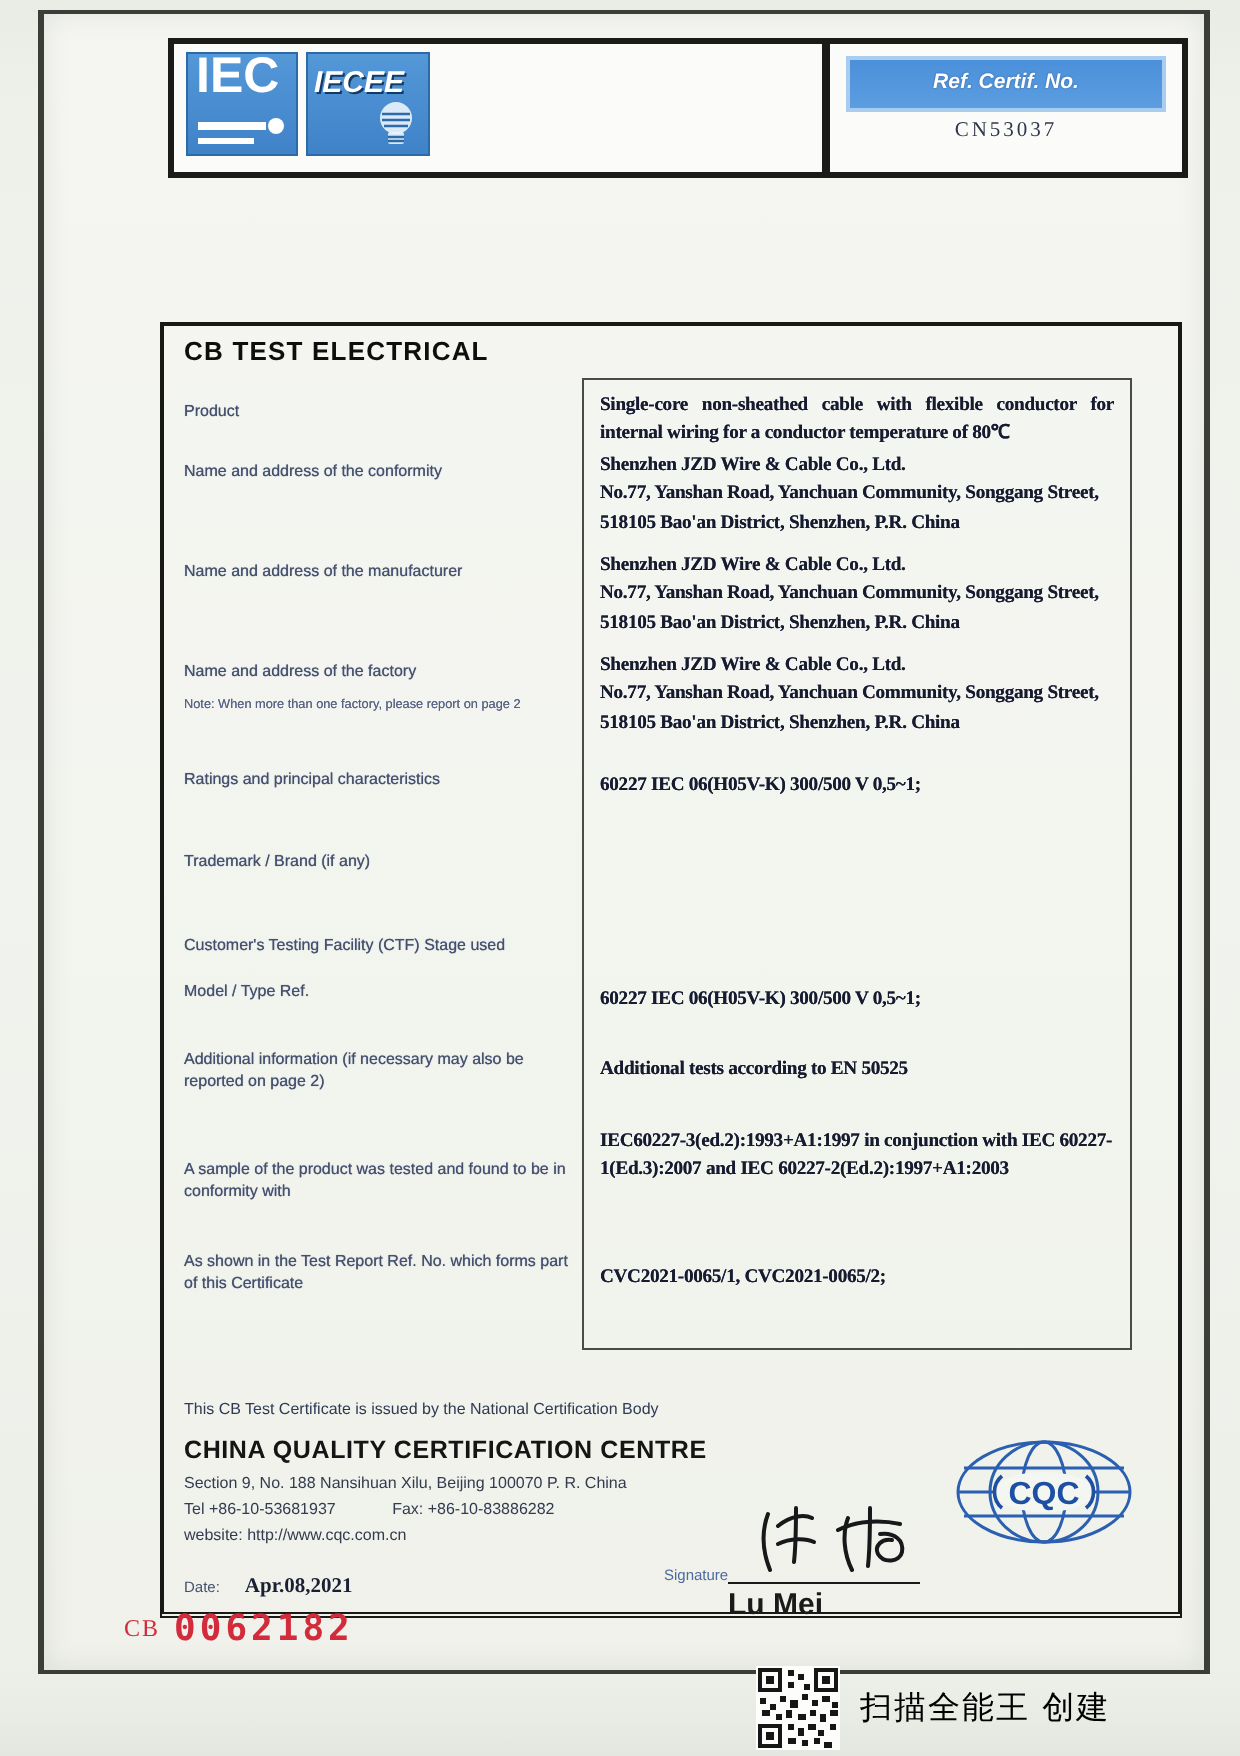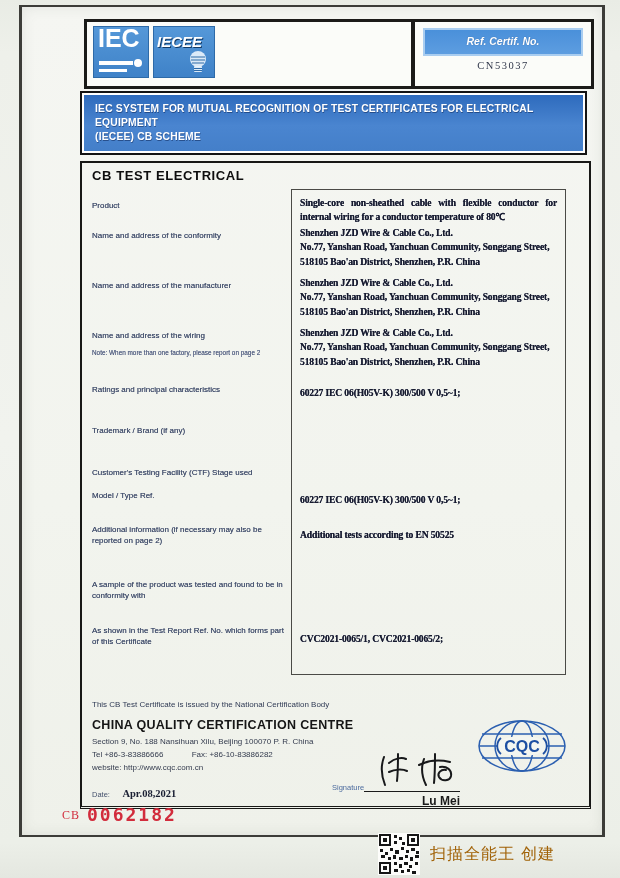--- a/index.html
+++ b/index.html
@@ -132,39 +132,39 @@
   .ncb-line{position:absolute;left:10px;font-size:8px;color:#333b4e;}
   .addr{top:574px;} .telfax{top:587px;} .web{top:600px;}
   .telfax .fax{margin-left:26px;}
   .date-row{position:absolute;left:10px;top:620px;}
   .date-label{font-size:7.5px;color:#44506c;margin-right:8px;}
   .date-value{font-family:"Liberation Serif",serif;font-weight:bold;font-size:10.5px;color:#1a1f33;}
   .sig-label{position:absolute;left:250px;top:620px;font-size:7.5px;color:#4c6b9e;}
   .sig-scribble{position:absolute;left:292px;top:586px;}
   .sig-line{position:absolute;left:282px;top:628px;width:96px;border-top:1.5px solid #1a1a1a;}
   .sig-name{
-    position:absolute;left:282px;top:631px;width:96px;text-align:right;
-    font-size:12px;font-weight:bold;color:#1a1a1a;
+    position:absolute;left:282px;top:631px;width:96px;text-align:left;
+    font-size:15px;font-weight:bold;color:#1a1a1a;
   }
   .cqc-logo{position:absolute;left:394px;top:556px;}
 
   
   .cb-number{position:absolute;left:62px;top:804px;color:#d22c3c;}
   .cb-prefix{
     font-family:"Liberation Serif",serif;font-size:12px;letter-spacing:1px;
     margin-right:7px;vertical-align:2px;
   }
   .cb-digits{
     font-family:"DejaVu Sans Mono",monospace;font-size:18px;font-weight:bold;
     letter-spacing:2px;
   }
   .scan-footer{position:absolute;left:378px;top:833px;display:flex;align-items:center;}
   .qr{width:42px;height:42px;}
   .scan-caption{
-    margin-left:10px;font-size:16px;color:#a16207;letter-spacing:1px;
+    margin-left:10px;font-size:16px;color:#000000;letter-spacing:1px;
     font-family:"DejaVu Sans",sans-serif;
   }
 </style>
 </head>
 <body>
 
 <div class="page">
   <div class="scan-frame">
 
     <div class="logo-box">
@@ -182,34 +182,28 @@
           <path d="M5 8 H19 M5 11 H19 M6 14 H18 M8 19.5 H16 M8 21.5 H16" stroke="#2d6aa8" stroke-width="1.2" fill="none"></path>
         </svg>
       </div>
     </div>
 
     <div class="ref-box">
       <div class="ref-header">Ref. Certif. No.</div>
       <div class="ref-no">CN53037</div>
     </div>
 
-    <div class="banner">
-      <div class="banner-fill">
-        <div class="banner-text">IEC SYSTEM FOR MUTUAL RECOGNITION OF TEST CERTIFICATES FOR ELECTRICAL EQUIPMENT
-(IECEE) CB SCHEME</div>
-      </div>
-    </div>
 
     <div class="main-box">
       <div class="cert-title">CB TEST ELECTRICAL</div>
 
       <div class="lbl l0">Product</div>
       <div class="lbl l1">Name and address of the conformity</div>
       <div class="lbl l2">Name and address of the manufacturer</div>
-      <div class="lbl l3">Name and address of the wiring</div>
+      <div class="lbl l3">Name and address of the factory</div>
       <div class="lbl-note note3">Note: When more than one factory, please report on page 2</div>
       <div class="lbl l4">Ratings and principal characteristics</div>
       <div class="lbl l5">Trademark / Brand (if any)</div>
       <div class="lbl l6">Customer's Testing Facility (CTF) Stage used</div>
       <div class="lbl l7">Model / Type Ref.</div>
       <div class="lbl l8">Additional information (if necessary may also be reported on page 2)</div>
       <div class="lbl l10">As shown in the Test Report Ref. No. which forms part of this Certificate</div>
       <div class="lbl l9">A sample of the product was tested and found to be in conformity with</div>
 
       <div class="value-box">
@@ -221,28 +215,29 @@
 No.77, Yanshan Road, Yanchuan Community, Songgang Street,
 518105 Bao'an District, Shenzhen, P.R. China</div>
         <div class="val v3">Shenzhen JZD Wire &amp; Cable Co., Ltd.
 No.77, Yanshan Road, Yanchuan Community, Songgang Street,
 518105 Bao'an District, Shenzhen, P.R. China</div>
         <div class="val v4">60227 IEC 06(H05V-K) 300/500 V 0,5~1;</div>
         <div class="val v5"></div>
         <div class="val v6"></div>
         <div class="val v7">60227 IEC 06(H05V-K) 300/500 V 0,5~1;</div>
         <div class="val v8">Additional tests according to EN 50525</div>
+        <div class="val v9">IEC60227-3(ed.2):1993+A1:1997 in conjunction with IEC 60227-1(Ed.3):2007 and IEC 60227-2(Ed.2):1997+A1:2003</div>
         <div class="val v10">CVC2021-0065/1, CVC2021-0065/2;</div>
       </div>
 
       <div class="issuer-note">This CB Test Certificate is issued by the National Certification Body</div>
       <div class="ncb-name">CHINA QUALITY CERTIFICATION CENTRE</div>
       <div class="ncb-line addr">Section 9, No. 188 Nansihuan Xilu, Beijing 100070 P. R. China</div>
       <div class="ncb-line telfax">
-        <span class="tel">Tel  +86-3-83886666</span>
+        <span class="tel">Tel  +86-10-53681937</span>
         <span class="fax">Fax: +86-10-83886282</span>
       </div>
       <div class="ncb-line web">website: http://www.cqc.com.cn</div>
 
       <div class="date-row">
         <span class="date-label">Date:</span>
         <span class="date-value">Apr.08,2021</span>
       </div>
 
       <div class="sig-label">Signature</div>

